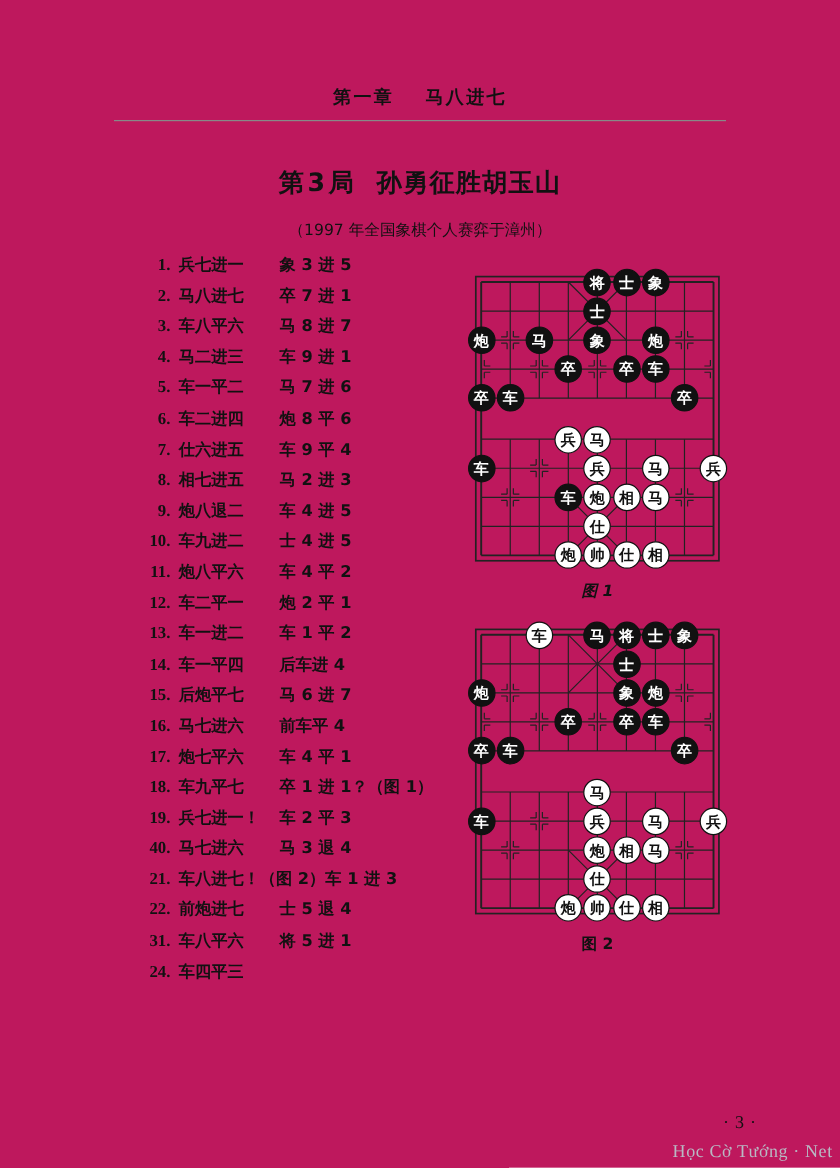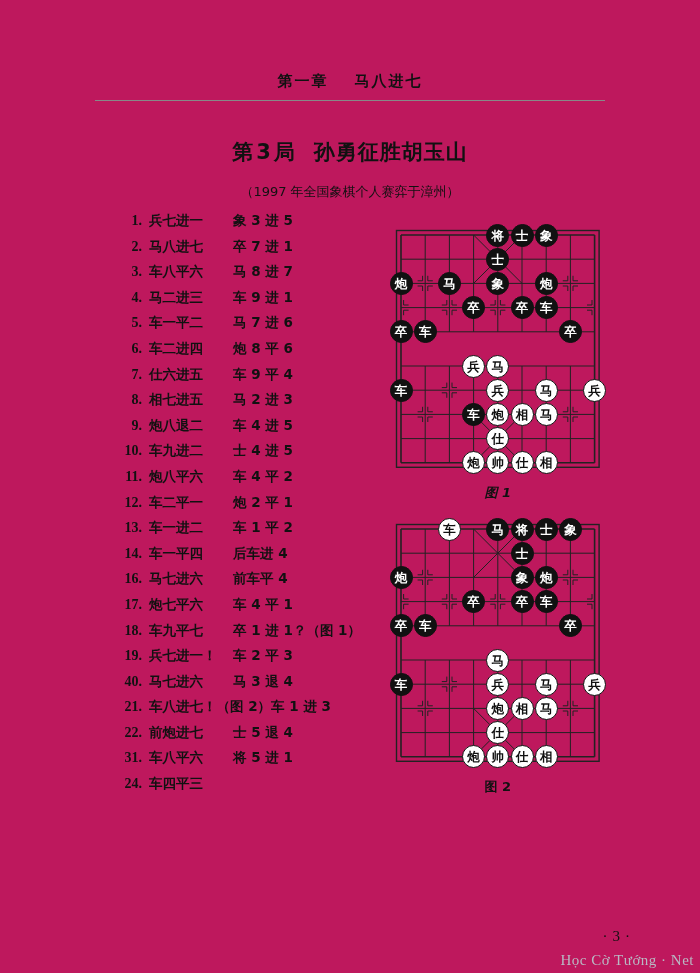--- a/index.html
+++ b/index.html
@@ -246,20 +246,25 @@
       </div>
       <div class="move-row">
         <span class="move-no">13.</span>
         <span class="move-red">车一进二</span>
         <span class="move-black">车 1 平 2</span>
       </div>
       <div class="move-row">
         <span class="move-no">14.</span>
         <span class="move-red">车一平四</span>
         <span class="move-black">后车进 4</span>
+      </div>
+      <div class="move-row">
+        <span class="move-no">15.</span>
+        <span class="move-red">后炮平七</span>
+        <span class="move-black">马 6 进 7</span>
       </div>
       <div class="move-row">
         <span class="move-no">16.</span>
         <span class="move-red">马七进六</span>
         <span class="move-black">前车平 4</span>
       </div>
       <div class="move-row">
         <span class="move-no">17.</span>
         <span class="move-red">炮七平六</span>
         <span class="move-black">车 4 平 1</span>

